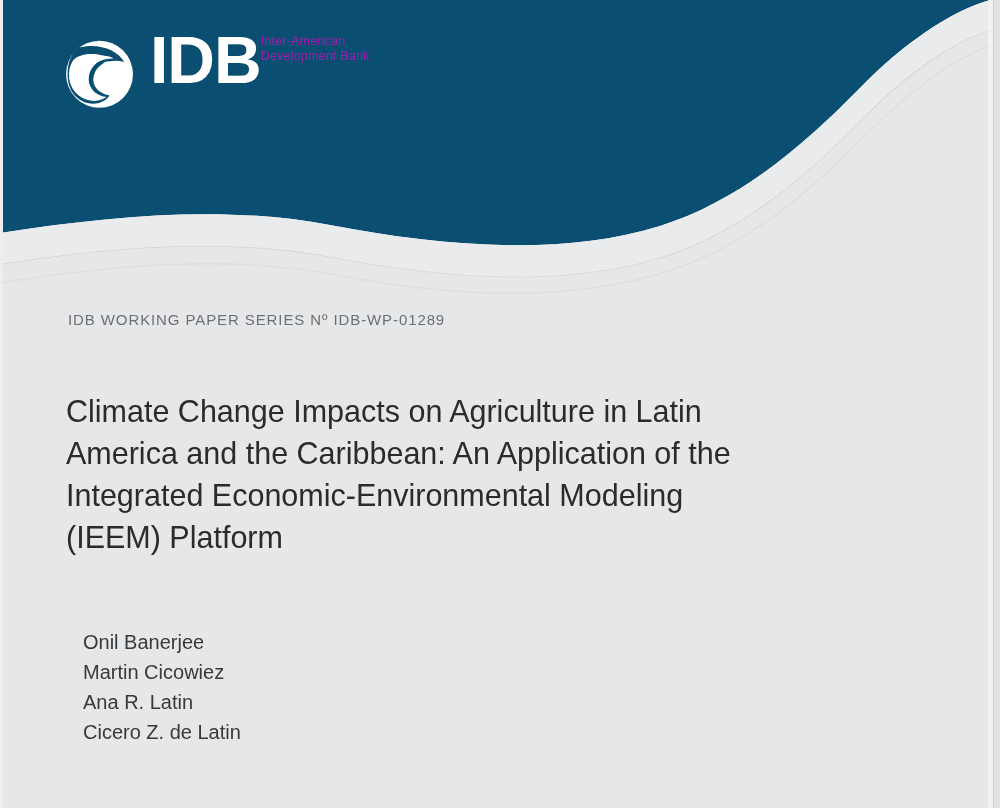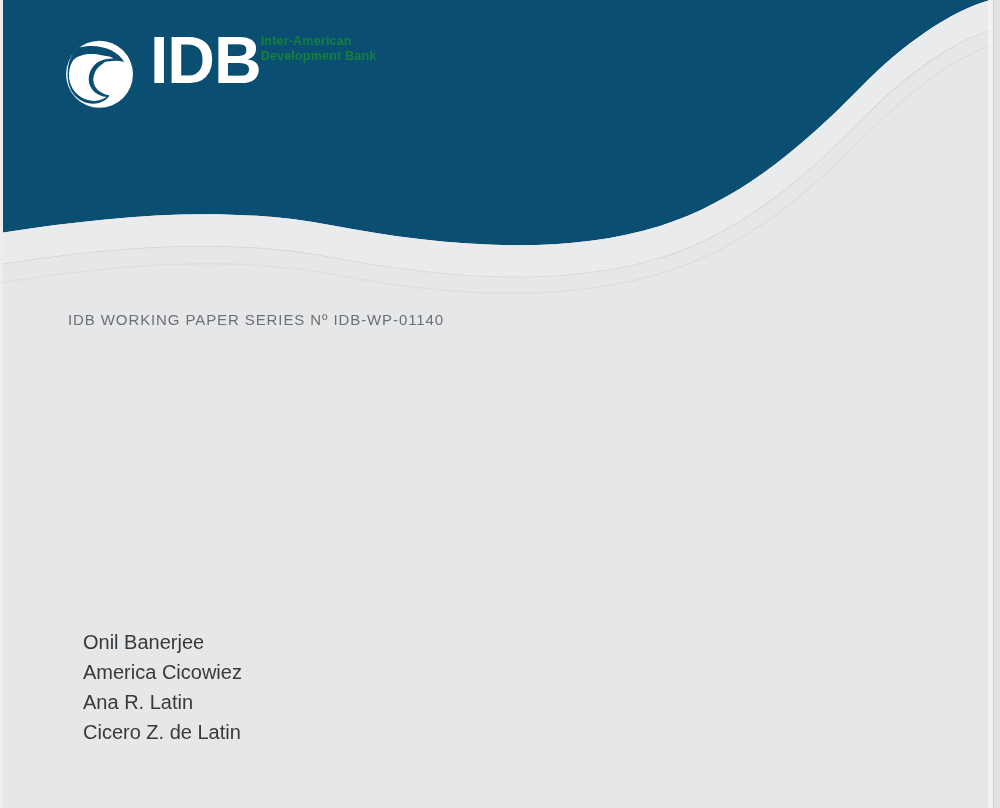--- a/index.html
+++ b/index.html
@@ -84,25 +84,25 @@
   #idb-wordmark {
     font-family: "Liberation Sans", sans-serif;
     font-weight: bold;
     font-size: 66px;
     line-height: 0.92;
     letter-spacing: -1px;
     color: #ffffff;
   }
   #idb-tagline {
     font-family: "Liberation Sans", sans-serif;
-    font-weight: bold;
+    font-weight: normal;
     font-size: 12.5px;
     line-height: 1.18;
     letter-spacing: 0.2px;
-    color: #15803d;
+    color: #a21caf;
     margin-top: 4px;
     white-space: pre-line;
   }
 
   
   #series-line {
     position: absolute;
     left: 68px;
     top: 311px;
     z-index: 4;
@@ -199,26 +199,32 @@
                C64,78 68,70 64,62 Z" fill="#ffffff"></path>
     </svg>
 
     <div id="wordmark-block">
       <div id="idb-wordmark">IDB</div>
       <div id="idb-tagline">Inter-American
 Development Bank</div>
     </div>
   </div>
 
-  <div id="series-line">IDB WORKING PAPER SERIES Nº IDB-WP-01140</div>
-
+  <div id="series-line">IDB WORKING PAPER SERIES Nº IDB-WP-01289</div>
+
+  <h1 id="paper-title">
+    <span class="title-line">Climate Change Impacts on Agriculture in Latin</span>
+    <span class="title-line">America and the Caribbean: An Application of the</span>
+    <span class="title-line">Integrated Economic-Environmental Modeling</span>
+    <span class="title-line">(IEEM) Platform</span>
+  </h1>
 
   <ul id="author-list">
     <li>Onil Banerjee</li>
-    <li>America Cicowiez</li>
+    <li>Martin Cicowiez</li>
     <li>Ana R. Latin</li>
     <li>Cicero Z. de Latin</li>
   </ul>
 
   <div class="page-gutter"></div>
   <div class="page-edge-left"></div>
   <div class="page-edge-right"></div>
   <div class="page-edge-rule"></div>
 
 </div>

